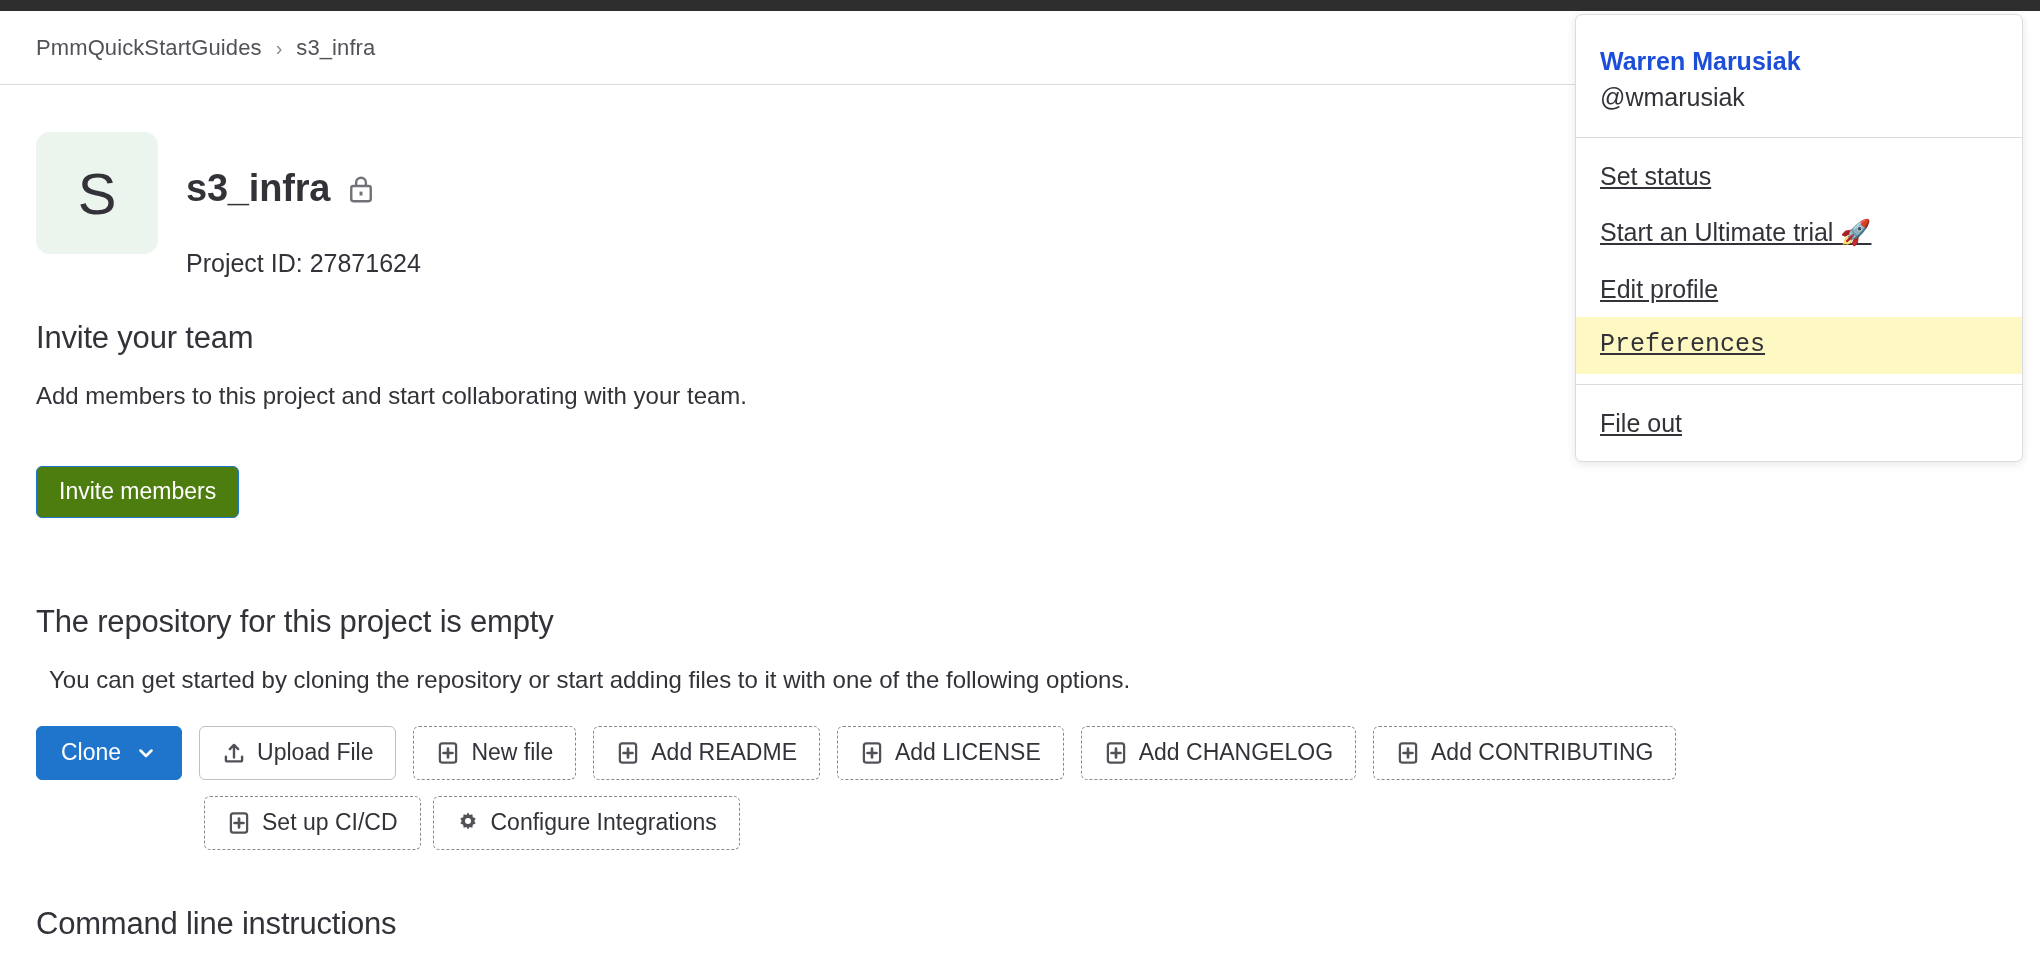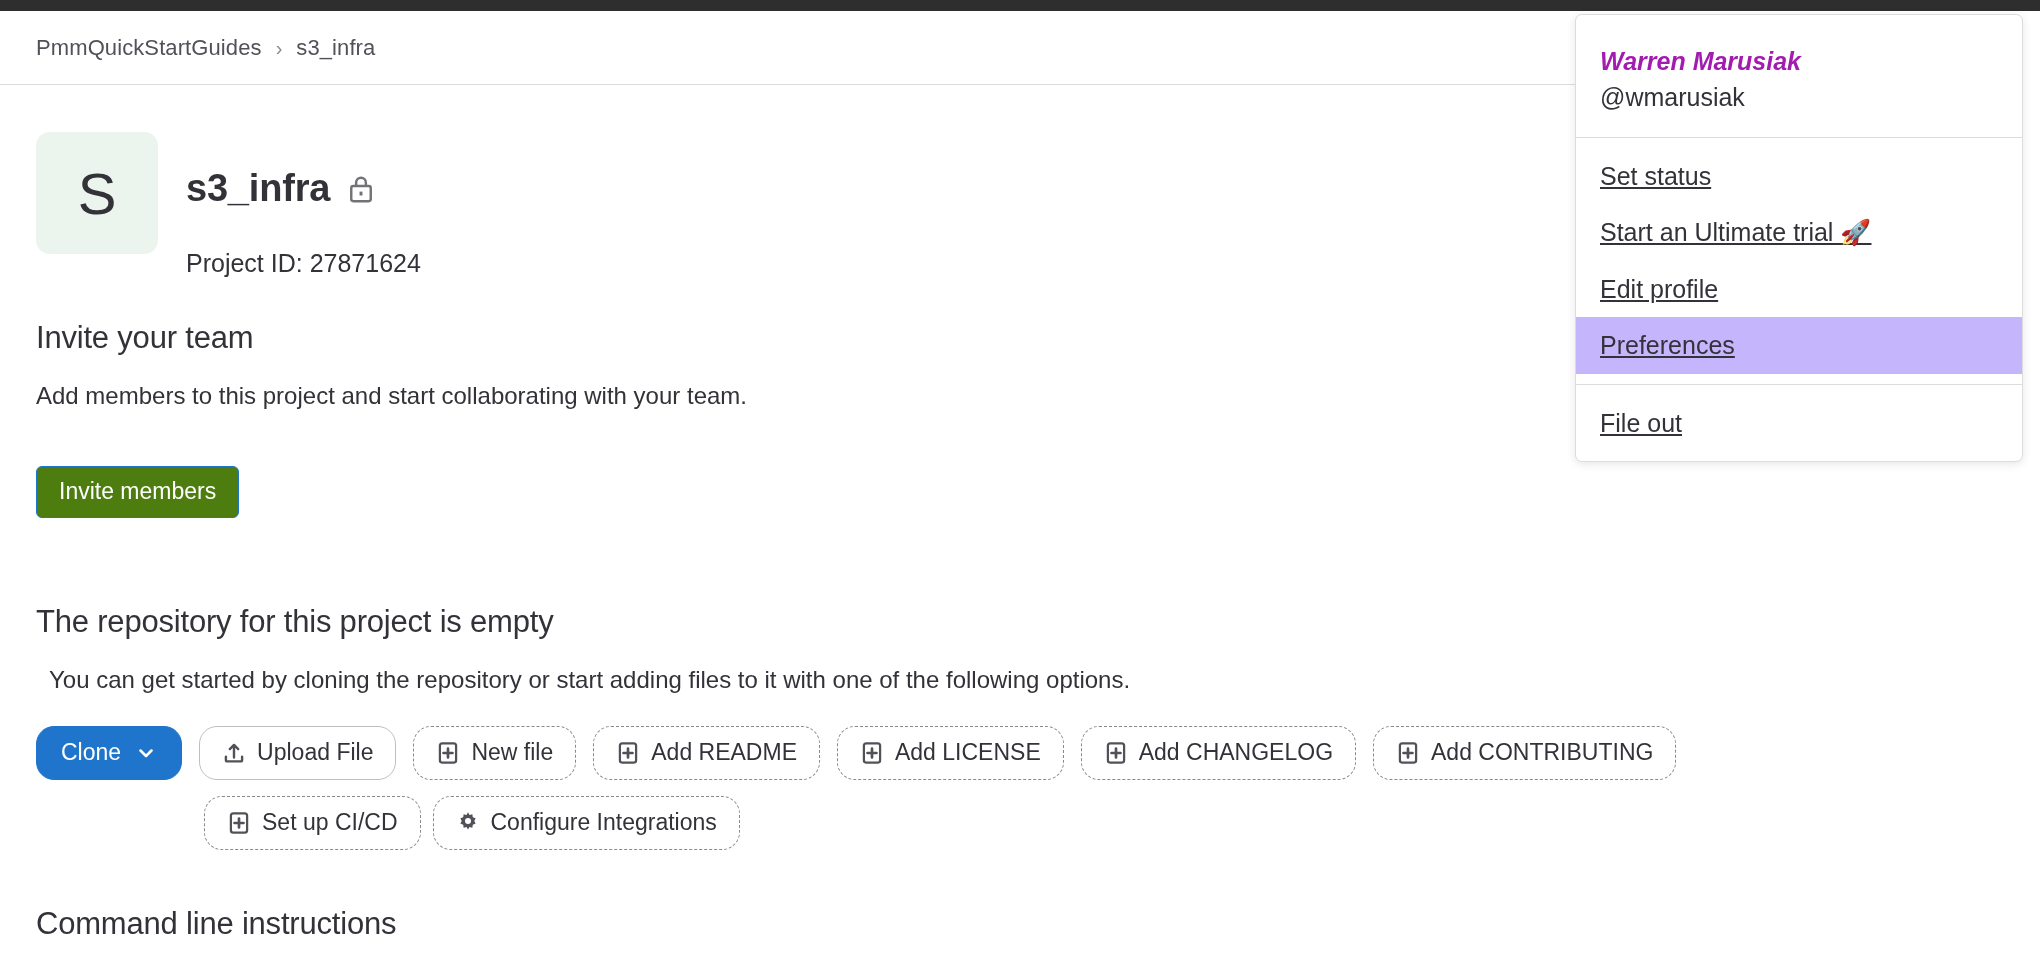--- a/index.html
+++ b/index.html
@@ -123,21 +123,21 @@
   #action-rows { margin-top: 32px; }
   .btn-row {
     display: flex; align-items: center; gap: 17px;
     margin-bottom: 16px;
   }
   .btn-row.row2 { padding-left: 168px; gap: 12px; }
 
   .act {
     display: inline-flex; align-items: center; gap: 11px;
     height: 54px; padding: 0 22px;
-    border-radius: 18px;
+    border-radius: 6px;
     font-size: 23px;
     background: #fff; color: #333238;
     border: 1px dashed #89888d;
     white-space: nowrap;
     cursor: pointer;
   }
   .act.solid {
     border: 1px solid #bfbfc3;
   }
   .act.clone {
@@ -160,39 +160,38 @@
     border-radius: 7px;
     box-shadow: 0 2px 10px rgba(0,0,0,.10);
     z-index: 50;
     padding: 0;
   }
   #dropdown-user {
     padding: 30px 24px 22px 24px;
     border-bottom: 1px solid #dcdcde;
   }
   #dropdown-name {
-    font-size: 25px; font-weight: bold; color: #a21caf;
+    font-size: 25px; font-weight: bold; color: #1d4ed8;
     line-height: 1.35;
-    font-style: italic;
   }
   #dropdown-handle {
     font-size: 25px; color: #333238;
     line-height: 1.35; margin-top: 2px;
   }
   .dd-group { padding: 10px 0; }
   .dd-group + .dd-group { border-top: 1px solid #dcdcde; }
   .dd-item {
     display: block;
     padding: 12px 24px;
     font-size: 25px; color: #333238;
     line-height: 1.3;
     cursor: pointer;
     white-space: nowrap;
   }
-  .dd-item.active { background: #c4b5fd; }
+  .dd-item.active { background: #fef9c3; font-family: Liberation Mono, monospace; }
 </style>
 </head>
 <body>
 
 <div id="top-bar"></div>
 
 <nav id="breadcrumb">
   <a class="crumb" href="#">PmmQuickStartGuides</a>
   <span class="crumb-sep">›</span>
   <a class="crumb" href="#">s3_infra</a>

